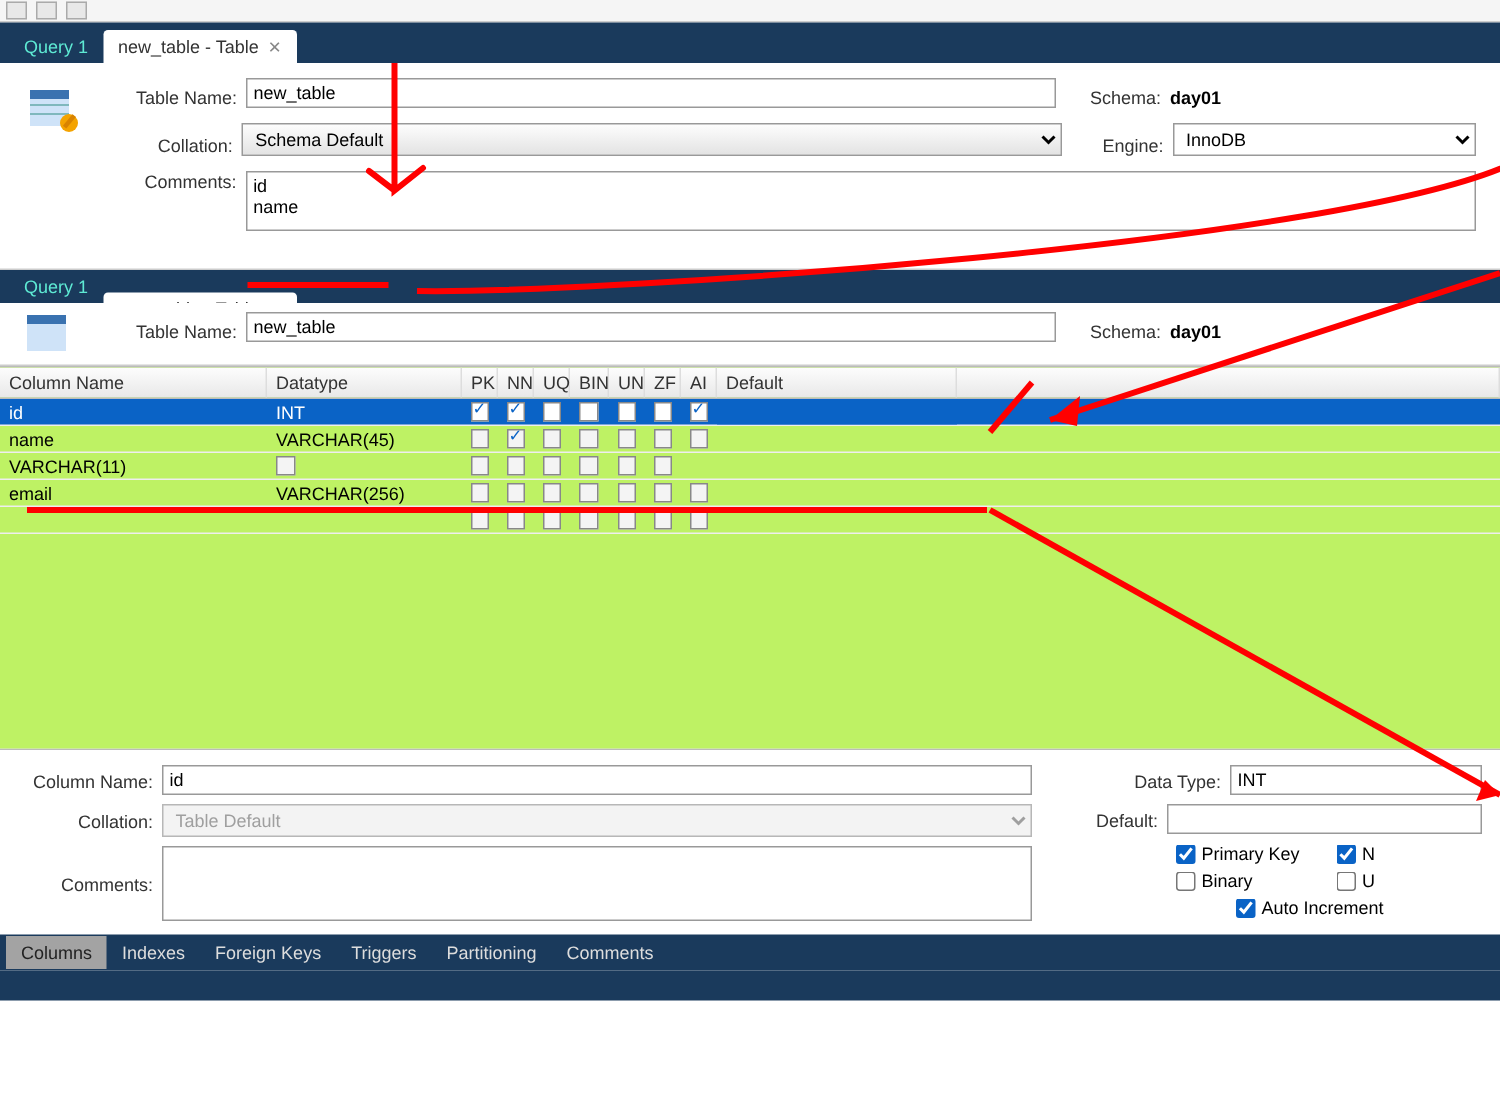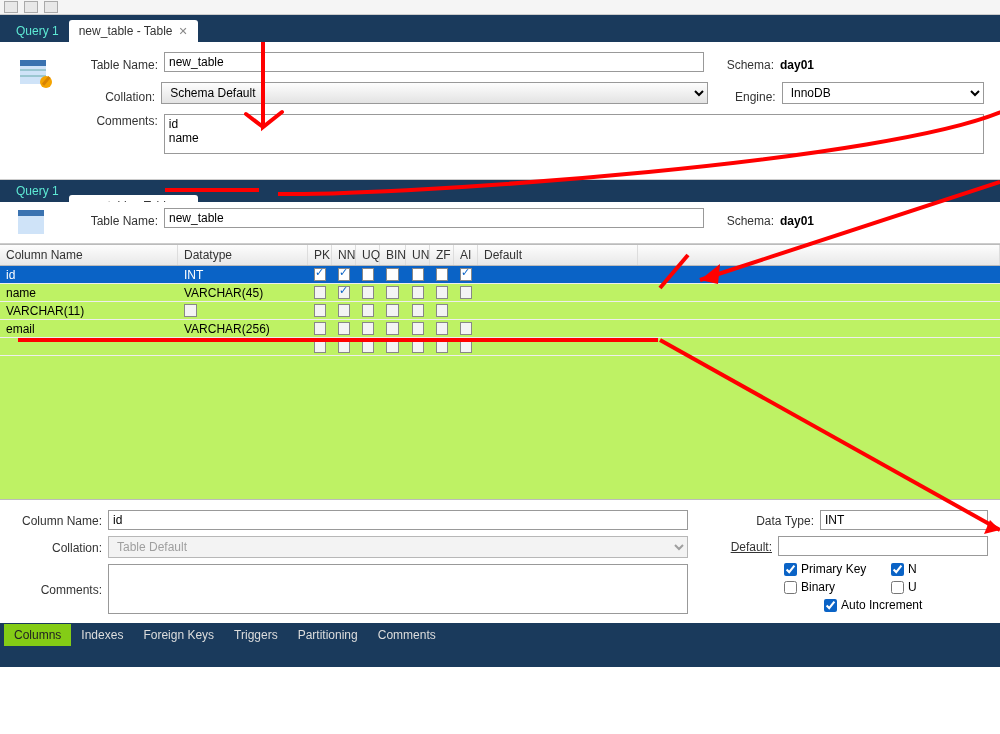--- a/index.html
+++ b/index.html
@@ -53,21 +53,21 @@
 .drow { display: flex; align-items: center; margin-bottom: 6px; }
 .drow label { width: 96px; text-align: right; padding-right: 6px; color: #333; padding-top: 2px; }
 .drow input, .drow select, .drow textarea { border: 1px solid #999; padding: 2px 4px; flex: 1; font-size: 12px; }
 .drow textarea { height: 50px; resize: none; }
 .drow select { background: #eee; color: #777; }
 .checks { display: grid; grid-template-columns: 1fr 1fr; gap: 4px 10px; margin-left: 6px; }
 .checks label { display: flex; align-items: center; gap: 4px; text-align: left; width: auto; }
 
 .bottom-tabs { height: 24px; background: #1a3a5c; display: flex; align-items: center; padding-left: 4px; gap: 0; color: #ddd; }
 .bottom-tabs .bt { padding: 4px 10px; cursor: pointer; }
-.bottom-tabs .bt.active { background: #84cc16; color: #222; }
+.bottom-tabs .bt.active { background: #a3a3a3; color: #222; }
 
 .footer-bar { height: 20px; background: #1a3a5c; }
 
 
 .anno { position: absolute; pointer-events: none; z-index: 500; }
 .red { stroke: #ff0000; fill: none; stroke-width: 4; }
 .redfill { fill: #ff0000; }
 
 input[type=checkbox] { width: 13px; height: 13px; accent-color: #0a63c6; }
 </style>
@@ -342,21 +342,21 @@
       <label>Comments:</label>
       <textarea style=""></textarea>
     </div>
   </div>
   <div class="detail-right">
     <div class="drow">
       <label style="width:70px;margin-left:42px;">Data Type:</label>
       <input value="INT" style="">
     </div>
     <div class="drow">
-      <label style="width:70px;text-decoration:underline;">Default:</label>
+      <label style="width:70px;">Default:</label>
       <input value="" style="">
     </div>
     <div class="checks" style="margin-left:76px;">
       <label>
           <input type="checkbox" checked="" style="">
           <span>Primary Key</span>
         </label>
       <label>
           <input type="checkbox" checked="" style="">
           <span>N</span>

